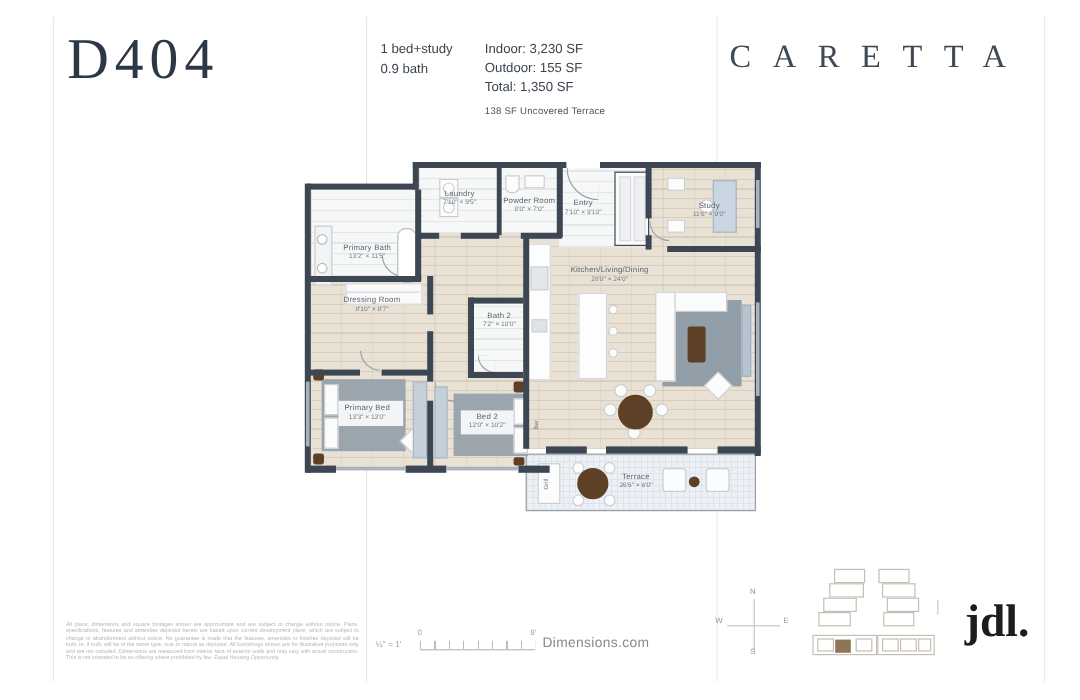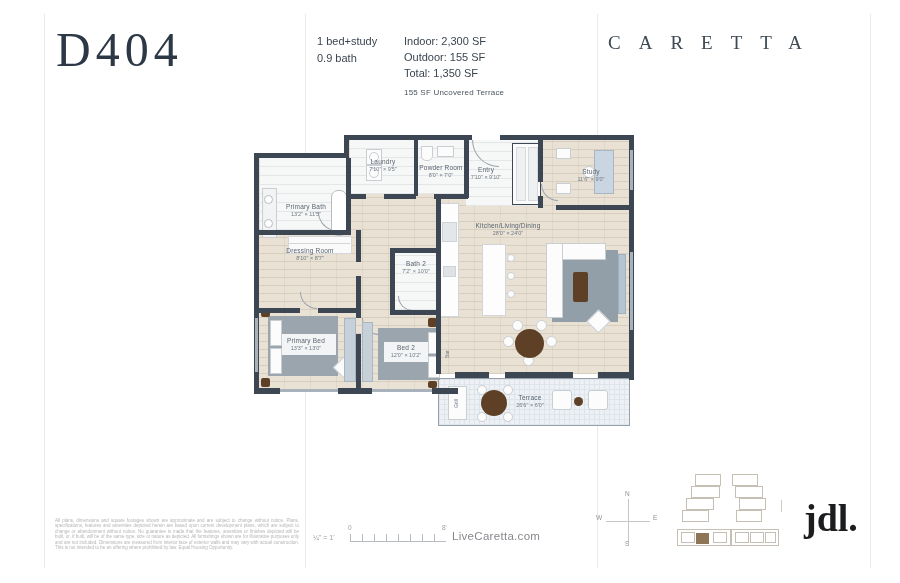--- a/index.html
+++ b/index.html
@@ -7,21 +7,21 @@
        font-family:"Liberation Sans",sans-serif;color:#3b4550;}
   .abs{position:absolute;}
   .vrule{position:absolute;top:14px;height:554px;width:1px;background:#e9e9e9;z-index:0;}
   
   .unit{position:absolute;left:56px;top:22px;font-family:"Liberation Serif",serif;
         font-size:48px;letter-spacing:5px;color:#2d3847;z-index:5;}
   .spec{position:absolute;left:317px;top:33px;font-size:11px;line-height:17px;color:#3b4550;z-index:5;}
   .areas{position:absolute;left:404px;top:33px;font-size:11px;line-height:16px;color:#3b4550;z-index:5;}
   .areanote{font-size:8px;color:#4a545e;margin-top:4px;letter-spacing:.2px;}
   .brand{position:absolute;left:608px;top:32px;font-family:"Liberation Serif",serif;
-         font-size:19px;letter-spacing:18px;color:#3f4a55;z-index:5;}
+         font-size:27px;letter-spacing:18px;color:#3f4a55;z-index:5;}
   
   .flr{position:absolute;z-index:1;}
   .beige{background:#e8e1d4;
     background-image:repeating-linear-gradient(0deg,rgba(195,184,165,.45) 0 1px,transparent 1px 8px),
                      repeating-linear-gradient(90deg,rgba(195,184,165,.25) 0 1px,transparent 1px 26px);}
   .white{background:#f6f7f7;
     background-image:repeating-linear-gradient(0deg,rgba(210,214,216,.5) 0 1px,transparent 1px 9px);}
   .terr{background:#edf1f5;border:1.5px solid #98a1a9;
     background-image:repeating-linear-gradient(0deg,#dde4ea 0 1px,transparent 1px 5px),
                      repeating-linear-gradient(90deg,#dde4ea 0 1px,transparent 1px 5px);}
@@ -63,24 +63,24 @@
 <div class="vrule" style="left:305px"></div>
 <div class="vrule" style="left:597px"></div>
 <div class="vrule" style="left:870px"></div>
 
 <div class="unit">D404</div>
 <div class="spec">
   <div>1 bed+study</div>
   <div>0.9 bath</div>
 </div>
 <div class="areas">
-  <div>Indoor: 2,300 SF</div>
+  <div>Indoor: 3,230 SF</div>
   <div>Outdoor: 155 SF</div>
   <div>Total: 1,350 SF</div>
-  <div class="areanote">155 SF Uncovered Terrace</div>
+  <div class="areanote">138 SF Uncovered Terrace</div>
 </div>
 <div class="brand">CARETTA</div>
 
 <div class="flr beige" style="left:344px;top:140px;width:288px;height:234px"></div>
 <div class="flr beige" style="left:258px;top:158px;width:182px;height:232px"></div>
 <div class="flr white" style="left:260px;top:158px;width:86px;height:72px"></div>
 <div class="flr white" style="left:350px;top:140px;width:64px;height:54px"></div>
 <div class="flr white" style="left:418px;top:140px;width:46px;height:54px"></div>
 <div class="flr white" style="left:466px;top:140px;width:72px;height:66px"></div>
 <div class="flr white" style="left:394px;top:252px;width:42px;height:58px"></div>
@@ -252,21 +252,21 @@
 <div class="vtext" style="left:444px;top:358px">Bar</div>
 <div class="vtext" style="left:453px;top:408px">Grill</div>
 
 <div class="disc">All plans, dimensions and square footages shown are approximate and are subject to change without notice. Plans, specifications, features and amenities depicted herein are based upon current development plans, which are subject to change or abandonment without notice. No guarantee is made that the features, amenities or finishes depicted will be built, or, if built, will be of the same type, size or nature as depicted. All furnishings shown are for illustrative purposes only and are not included. Dimensions are measured from interior face of exterior walls and may vary with actual construction. This is not intended to be an offering where prohibited by law. Equal Housing Opportunity.</div>
 
 <div class="scalelbl">¼" = 1'</div>
 <div class="rlab" style="left:348px">0</div>
 <div class="rlab" style="left:442px">8'</div>
 <div class="ruler"></div>
 
-<div class="site">LiveCaretta.com</div>
+<div class="site">Dimensions.com</div>
 
 <div class="cmp-line" style="left:606px;top:521px;width:44px;height:1px"></div>
 <div class="cmp-line" style="left:628px;top:499px;width:1px;height:44px"></div>
 <div class="cmp-l" style="left:625px;top:490px">N</div>
 <div class="cmp-l" style="left:596px;top:514px">W</div>
 <div class="cmp-l" style="left:653px;top:514px">E</div>
 <div class="cmp-l" style="left:625px;top:540px">S</div>
 
 <div class="kp" style="left:695px;top:474px;width:24px;height:10px"></div>
 <div class="kp" style="left:691px;top:486px;width:27px;height:10px"></div>

